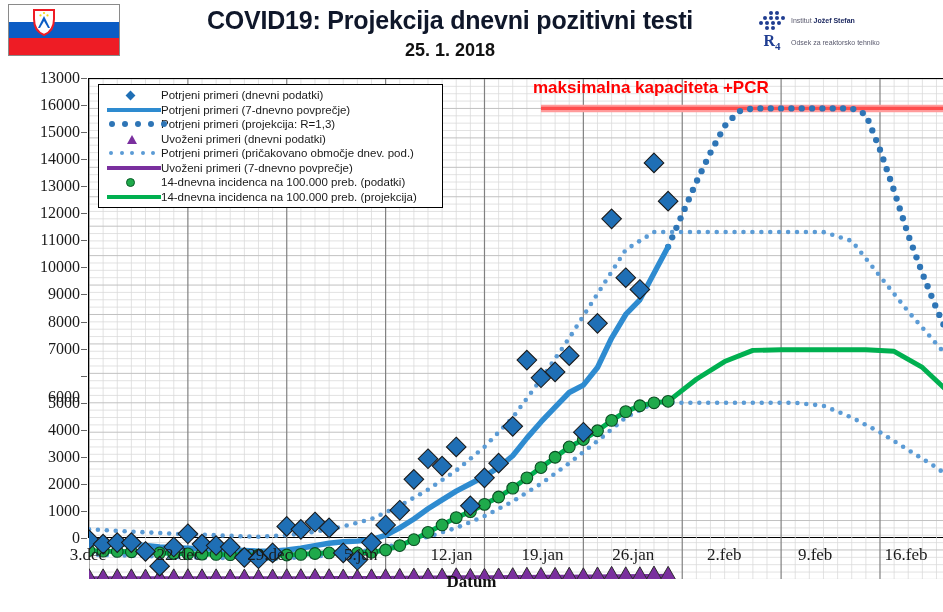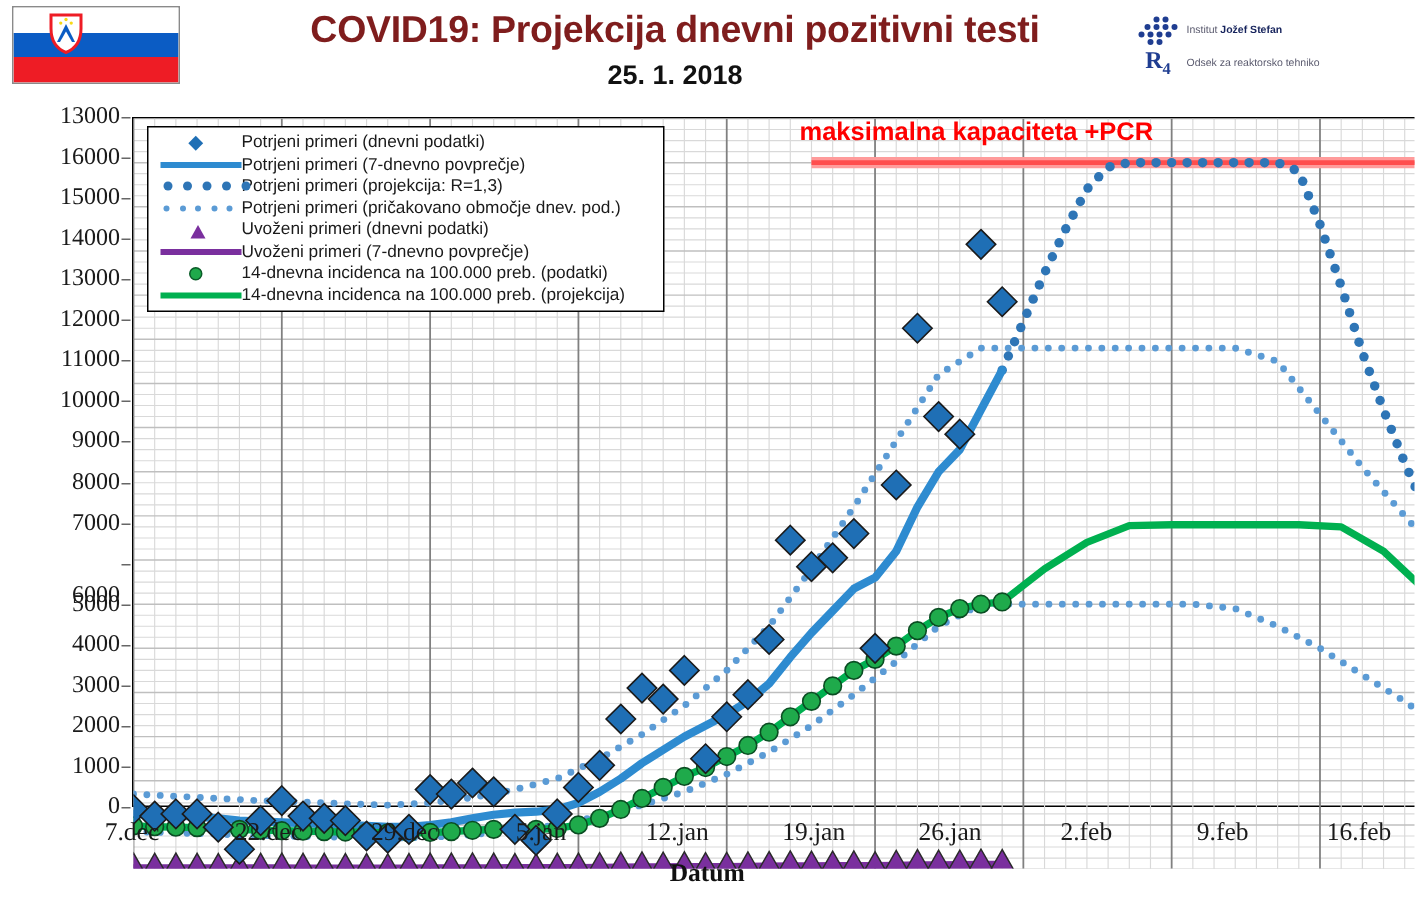--- a/index.html
+++ b/index.html
@@ -18,21 +18,21 @@
     position:absolute; left:8px; top:4px; width:112px; height:52px;
     border:1px solid #8a8a8a; background:#ffffff; overflow:hidden;
   }
   .flag .band-w { position:absolute; left:0; top:0; width:100%; height:33.33%; background:#ffffff; }
   .flag .band-b { position:absolute; left:0; top:33.33%; width:100%; height:33.33%; background:#0b5cc4; }
   .flag .band-r { position:absolute; left:0; top:66.66%; width:100%; height:33.34%; background:#ee1c25; }
   .flag .crest  { position:absolute; left:22px; top:2px; width:26px; height:30px; }
 
   .title {
     position:absolute; left:120px; top:6px; width:660px;
-    text-align:center; font-size:25px; font-weight:bold; color:#7f1d1d;
+    text-align:center; font-size:25px; font-weight:bold; color:#0f172a;
     letter-spacing:-0.2px;
   }
   .subtitle {
     position:absolute; left:120px; top:40px; width:660px;
     text-align:center; font-size:18px; font-weight:bold; color:#111111;
   }
 
   .ijs-logo { position:absolute; left:759px; top:6px; width:140px; height:50px; }
   .ijs-row { position:absolute; left:0; display:flex; align-items:center; gap:6px; }
   .ijs-row.r1 { top:4px; }
@@ -726,35 +726,35 @@
               <i style="left: 15px; width: 6.4px; height: 6.4px; top: -1.2px; background: rgb(46, 117, 182);"></i>
               <i style="left: 28px; width: 6.4px; height: 6.4px; top: -1.2px; background: rgb(46, 117, 182);"></i>
               <i style="left: 41px; width: 6.4px; height: 6.4px; top: -1.2px; background: rgb(46, 117, 182);"></i>
               <i style="left: 54px; width: 6.4px; height: 6.4px; top: -1.2px; background: rgb(46, 117, 182);"></i>
             </span>
           </div>
           <div class="lg-text">Potrjeni primeri (projekcija: R=1,3)</div>
         </div>
         <div class="lg-item">
           <div class="lg-key">
+            <span class="k-tri" style="border-bottom-color: rgb(122, 47, 158);"></span>
+          </div>
+          <div class="lg-text">Uvoženi primeri (dnevni podatki)</div>
+        </div>
+        <div class="lg-item">
+          <div class="lg-key">
             <span class="k-dots">
               <i style="left: 2px; width: 4.4px; height: 4.4px; top: -0.2px; background: rgb(91, 155, 213);"></i>
               <i style="left: 12.5px; width: 4.4px; height: 4.4px; top: -0.2px; background: rgb(91, 155, 213);"></i>
               <i style="left: 23px; width: 4.4px; height: 4.4px; top: -0.2px; background: rgb(91, 155, 213);"></i>
               <i style="left: 33.5px; width: 4.4px; height: 4.4px; top: -0.2px; background: rgb(91, 155, 213);"></i>
               <i style="left: 44px; width: 4.4px; height: 4.4px; top: -0.2px; background: rgb(91, 155, 213);"></i>
             </span>
           </div>
           <div class="lg-text">Potrjeni primeri (pričakovano območje dnev. pod.)</div>
-        </div>
-        <div class="lg-item">
-          <div class="lg-key">
-            <span class="k-tri" style="border-bottom-color: rgb(122, 47, 158);"></span>
-          </div>
-          <div class="lg-text">Uvoženi primeri (dnevni podatki)</div>
         </div>
         <div class="lg-item">
           <div class="lg-key">
             <span class="k-line" style="background: rgb(122, 47, 158);"></span>
           </div>
           <div class="lg-text">Uvoženi primeri (7-dnevno povprečje)</div>
         </div>
         <div class="lg-item">
           <div class="lg-key">
             <span class="k-circ" style="background: rgb(31, 170, 75);"></span>
@@ -804,21 +804,21 @@
       <div class="ytick" style="top: 159.176px;">14000</div>
       <div class="ytickmark" style="top: 159.176px;"></div>
       <div class="ytick" style="top: 132.118px;">15000</div>
       <div class="ytickmark" style="top: 132.118px;"></div>
       <div class="ytick" style="top: 105.059px;">16000</div>
       <div class="ytickmark" style="top: 105.059px;"></div>
       <div class="ytick" style="top: 78px;">13000</div>
       <div class="ytickmark" style="top: 78px;"></div>
     </div>
   <div id="xticks">
-      <div class="xtick" style="left: 88px;">7.dec</div>
+      <div class="xtick" style="left: 88px;">3.dec</div>
       <div class="xtick" style="left: 178.891px;">22.dec</div>
       <div class="xtick" style="left: 269.781px;">29.dec</div>
       <div class="xtick" style="left: 360.672px;">5.jan</div>
       <div class="xtick" style="left: 451.562px;">12.jan</div>
       <div class="xtick" style="left: 542.453px;">19.jan</div>
       <div class="xtick" style="left: 633.344px;">26.jan</div>
       <div class="xtick" style="left: 724.234px;">2.feb</div>
       <div class="xtick" style="left: 815.125px;">9.feb</div>
       <div class="xtick" style="left: 906.016px;">16.feb</div>
     </div>

